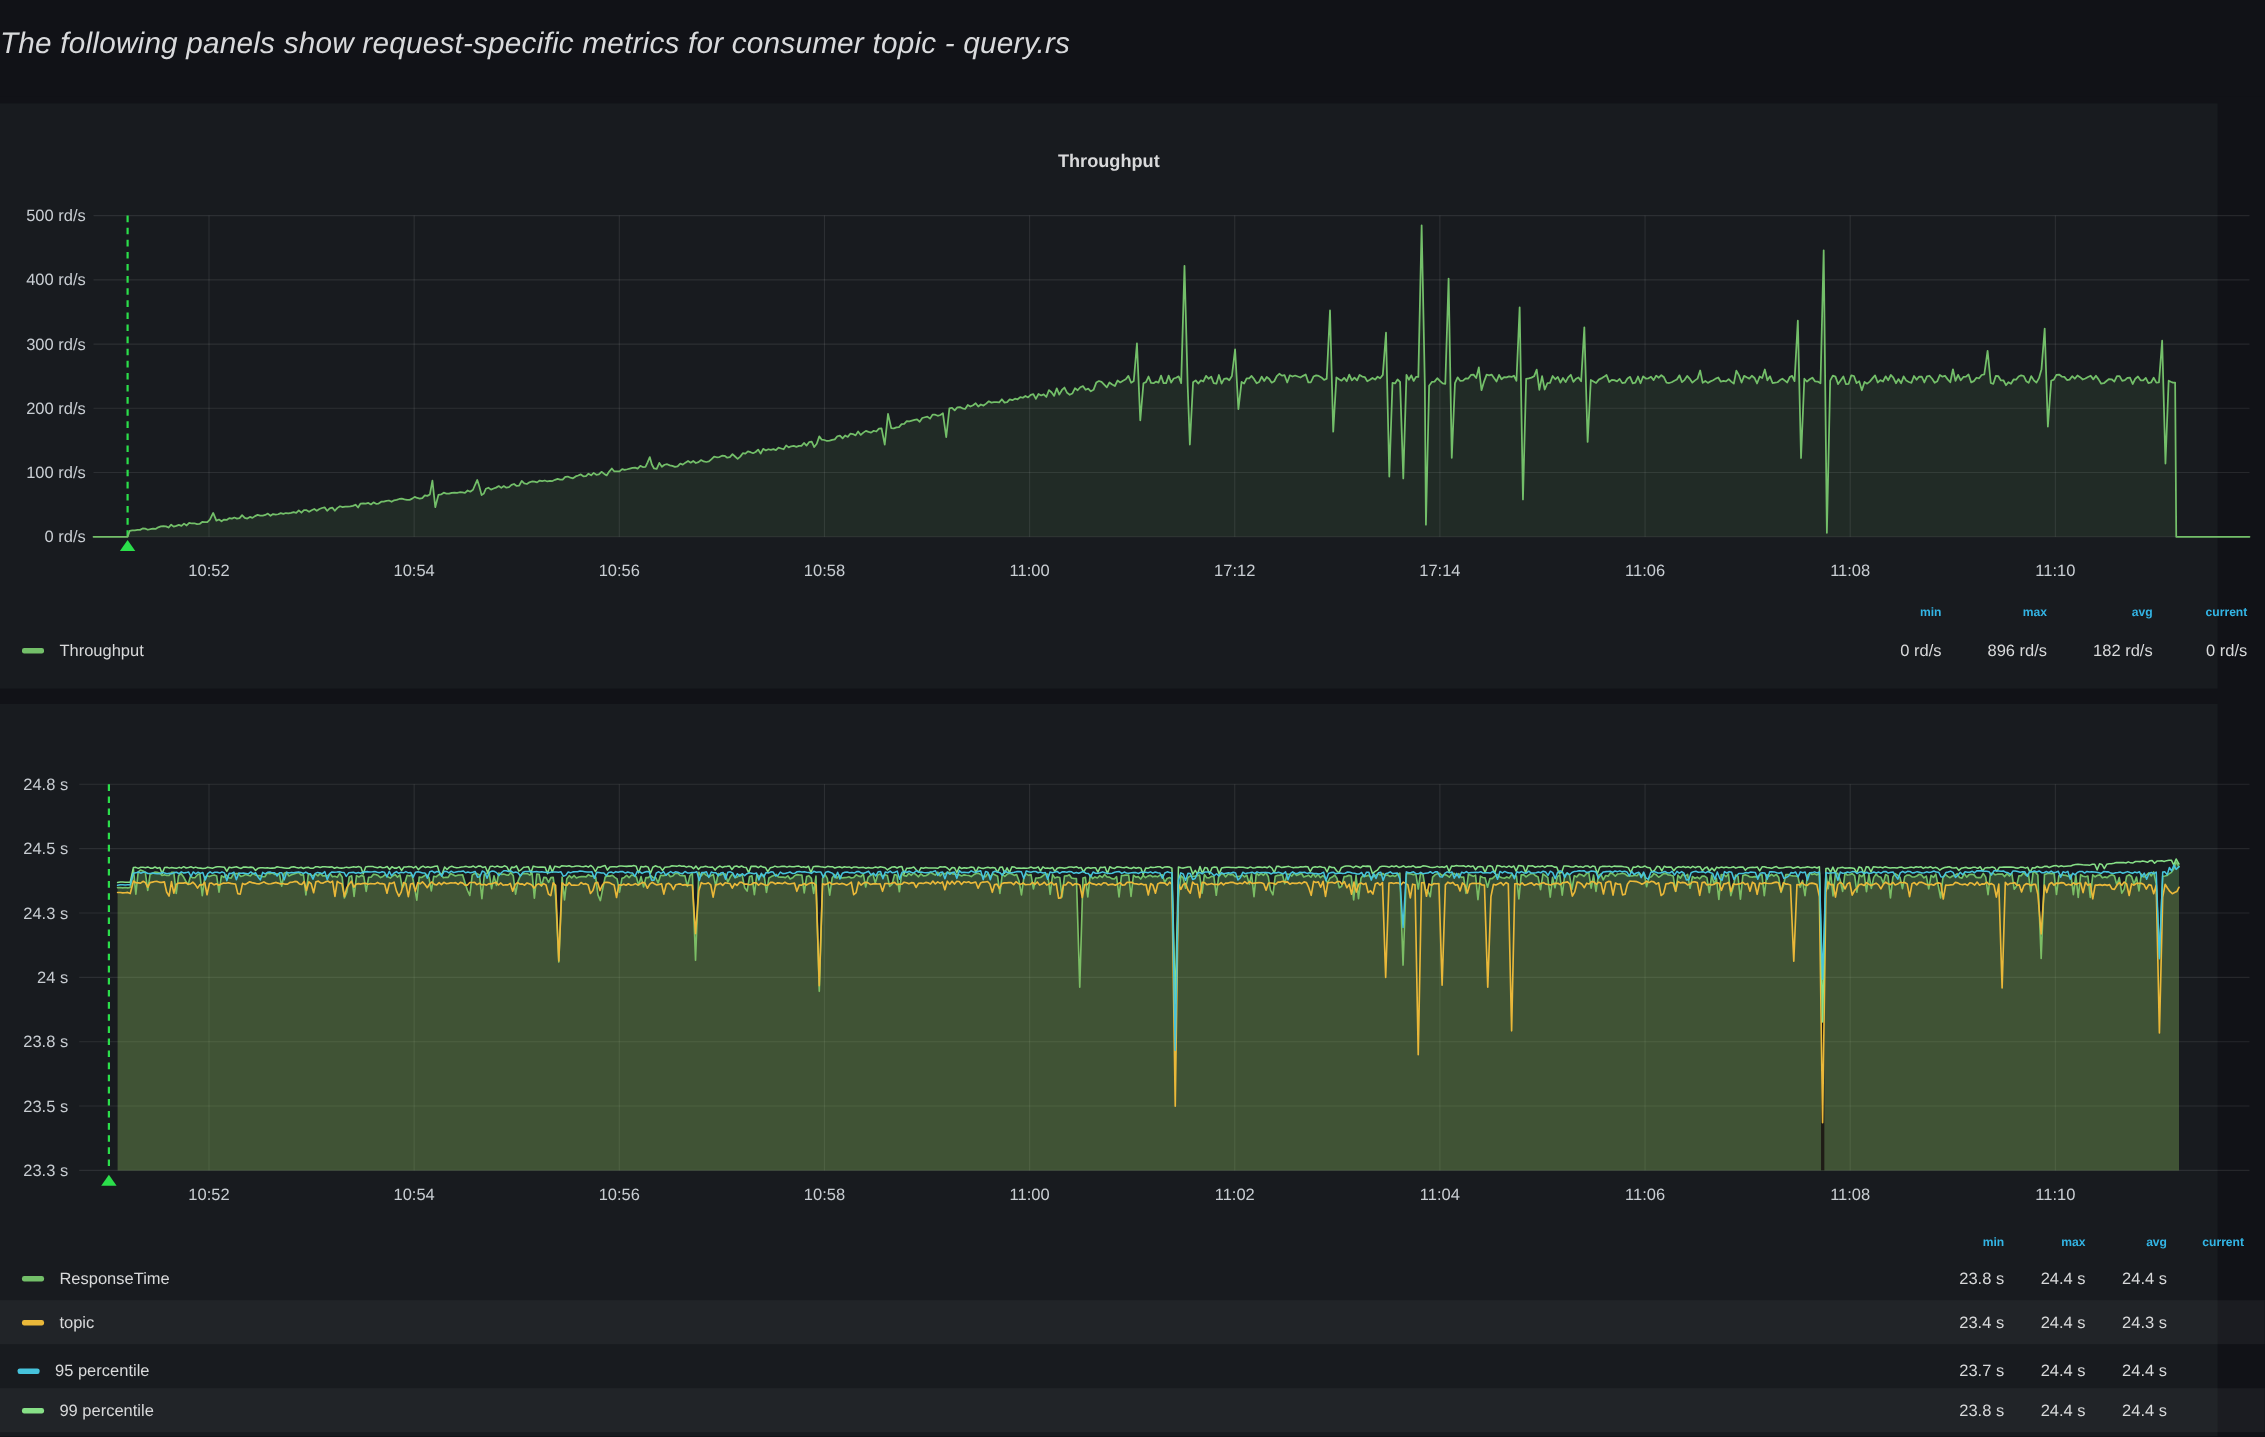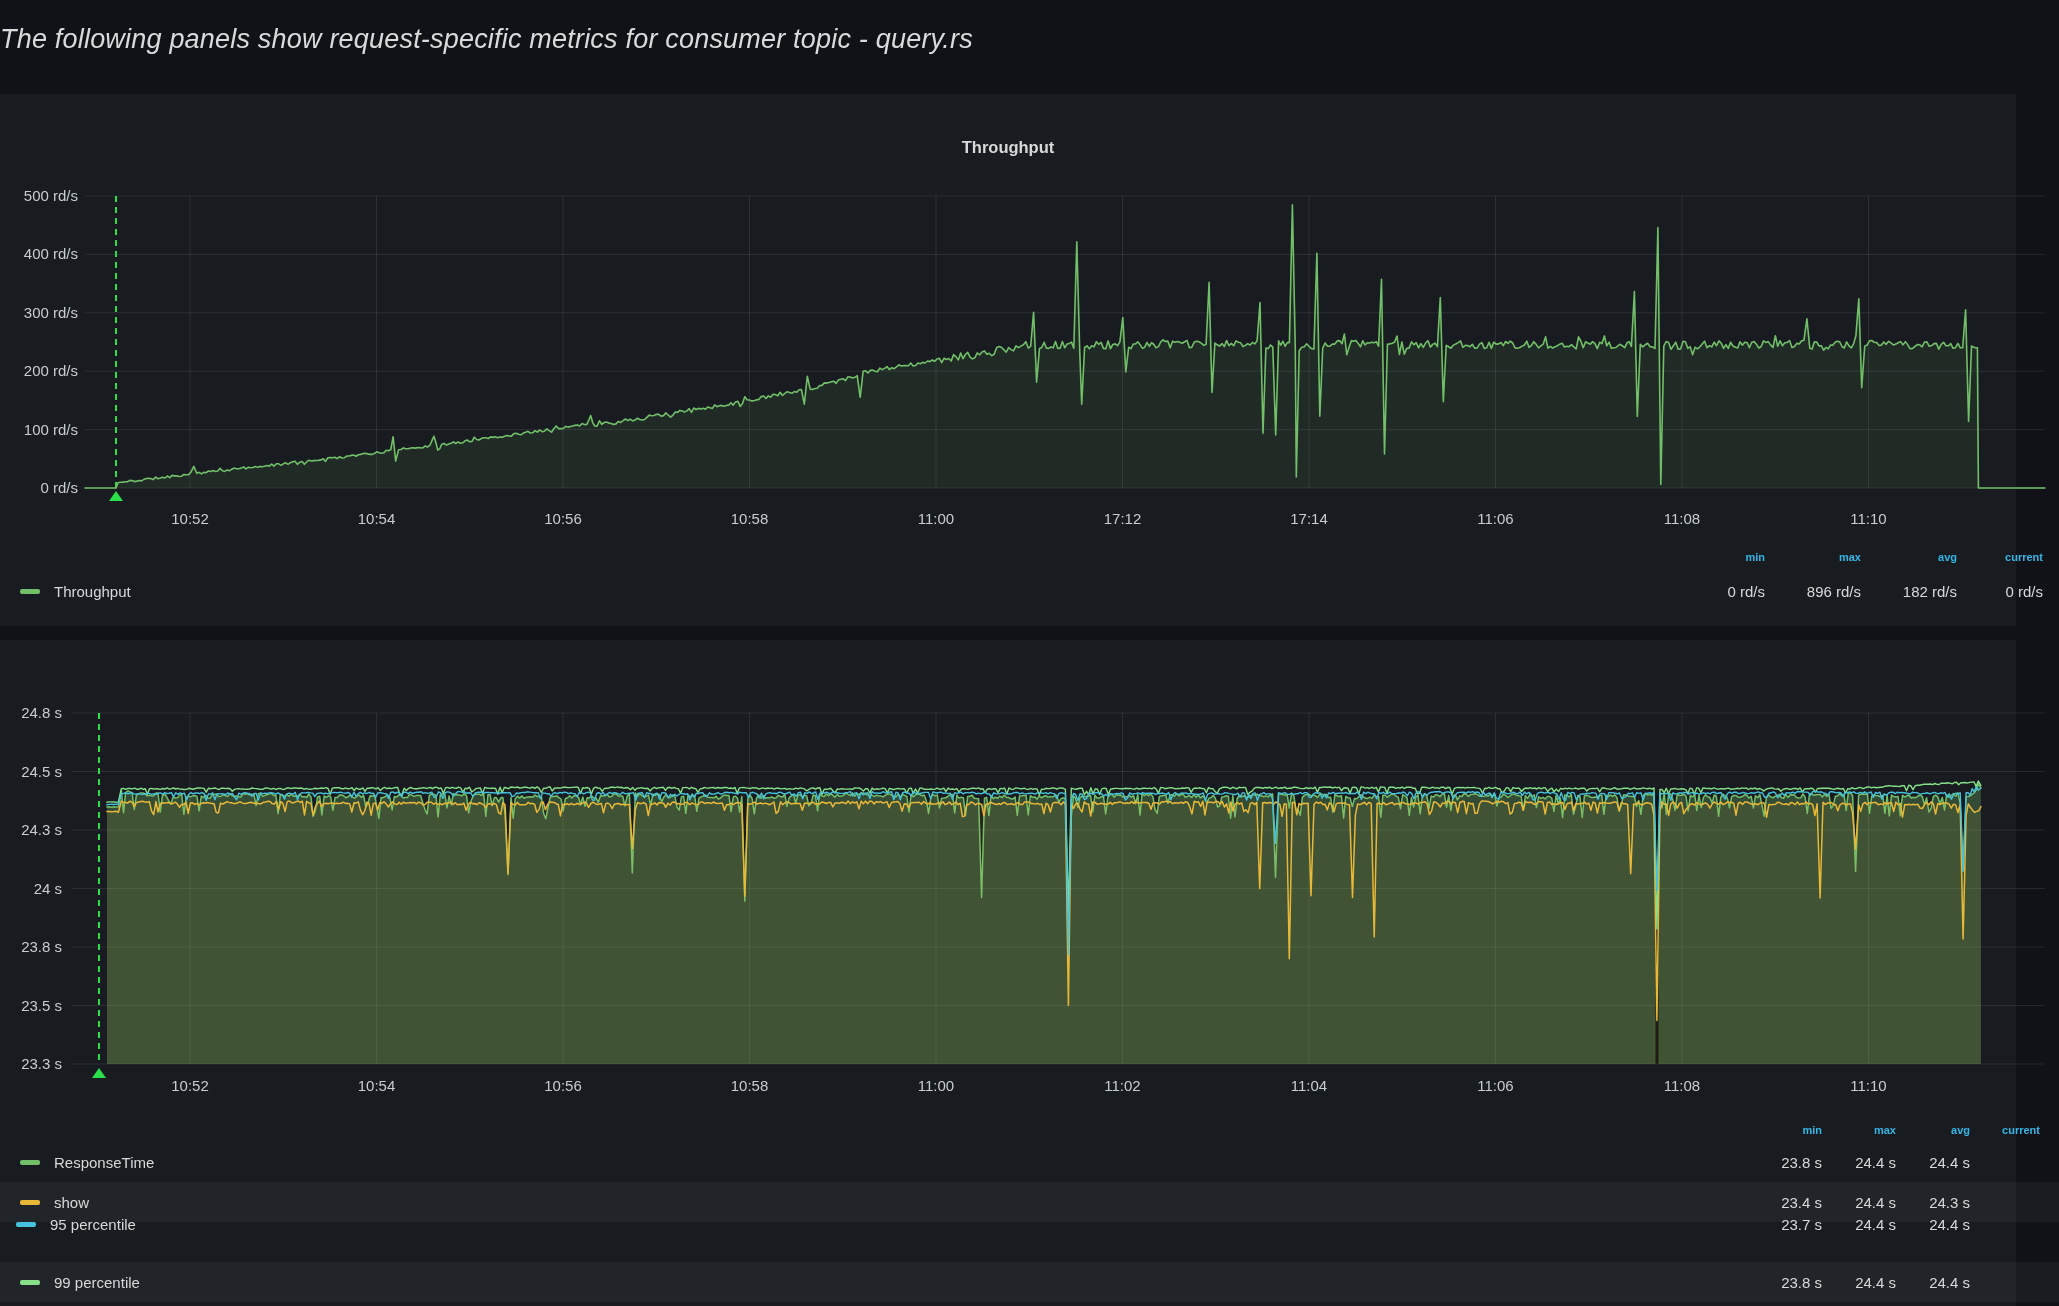--- a/index.html
+++ b/index.html
@@ -158,28 +158,28 @@
       <span>ResponseTime</span>
     </span>
     <span class="val">23.8 s</span>
     <span class="val">24.4 s</span>
     <span class="val">24.4 s</span>
     <span class="val"></span>
   </div>
   <div class="lgrid g2 lrow stripe" style="top:542px;">
     <span class="lab">
       <i class="swatch" style="background: rgb(234, 184, 57);"></i>
-      <span>show</span>
+      <span>topic</span>
     </span>
     <span class="val">23.4 s</span>
     <span class="val">24.4 s</span>
     <span class="val">24.3 s</span>
     <span class="val"></span>
   </div>
-  <div class="lgrid g2 lrow" style="top:564px;padding-left:16px;">
+  <div class="lgrid g2 lrow" style="top:586px;padding-left:16px;">
     <span class="lab">
       <i class="swatch" style="background: rgb(70, 195, 220);"></i>
       <span>95 percentile</span>
     </span>
     <span class="val">23.7 s</span>
     <span class="val">24.4 s</span>
     <span class="val">24.4 s</span>
     <span class="val"></span>
   </div>
   <div class="lgrid g2 lrow stripe" style="top:622px;">

